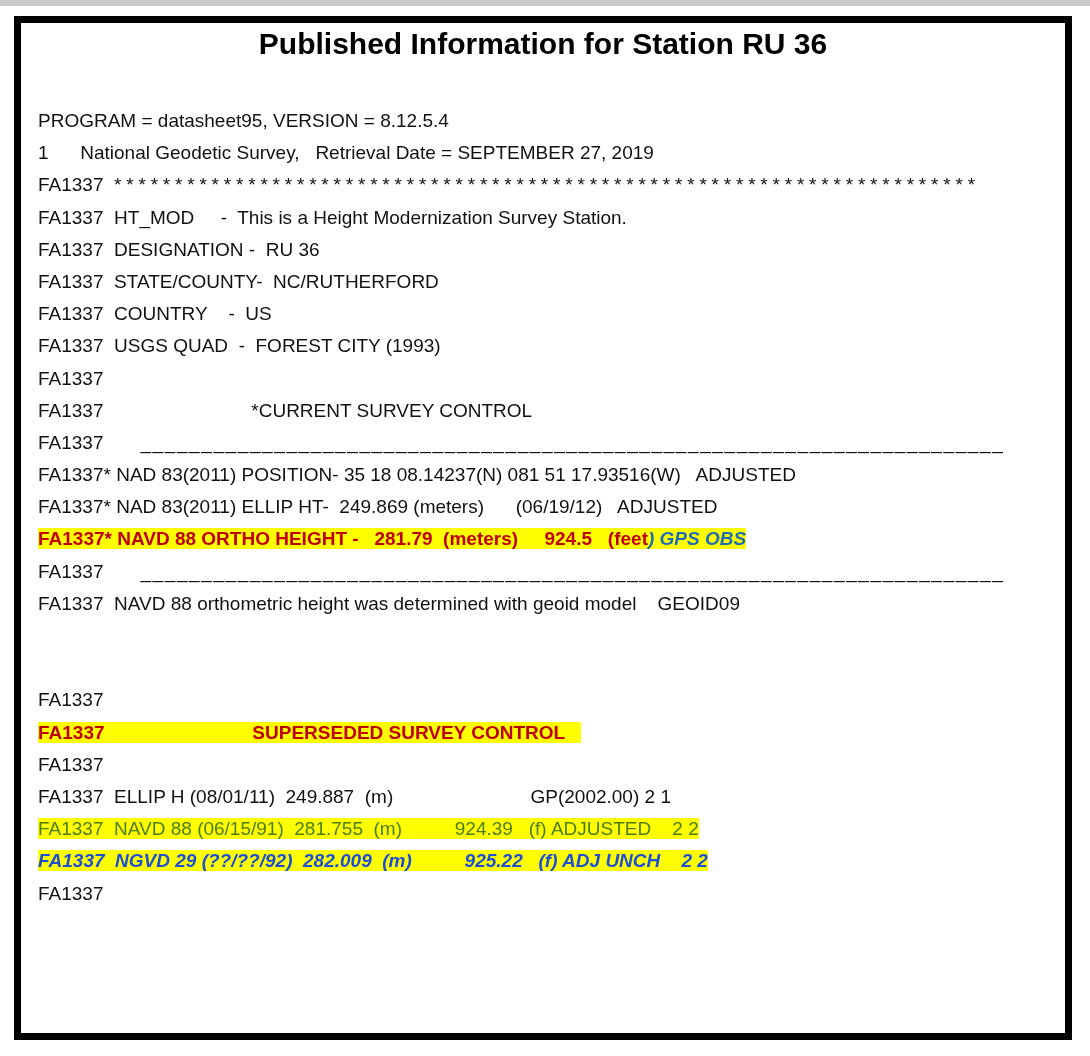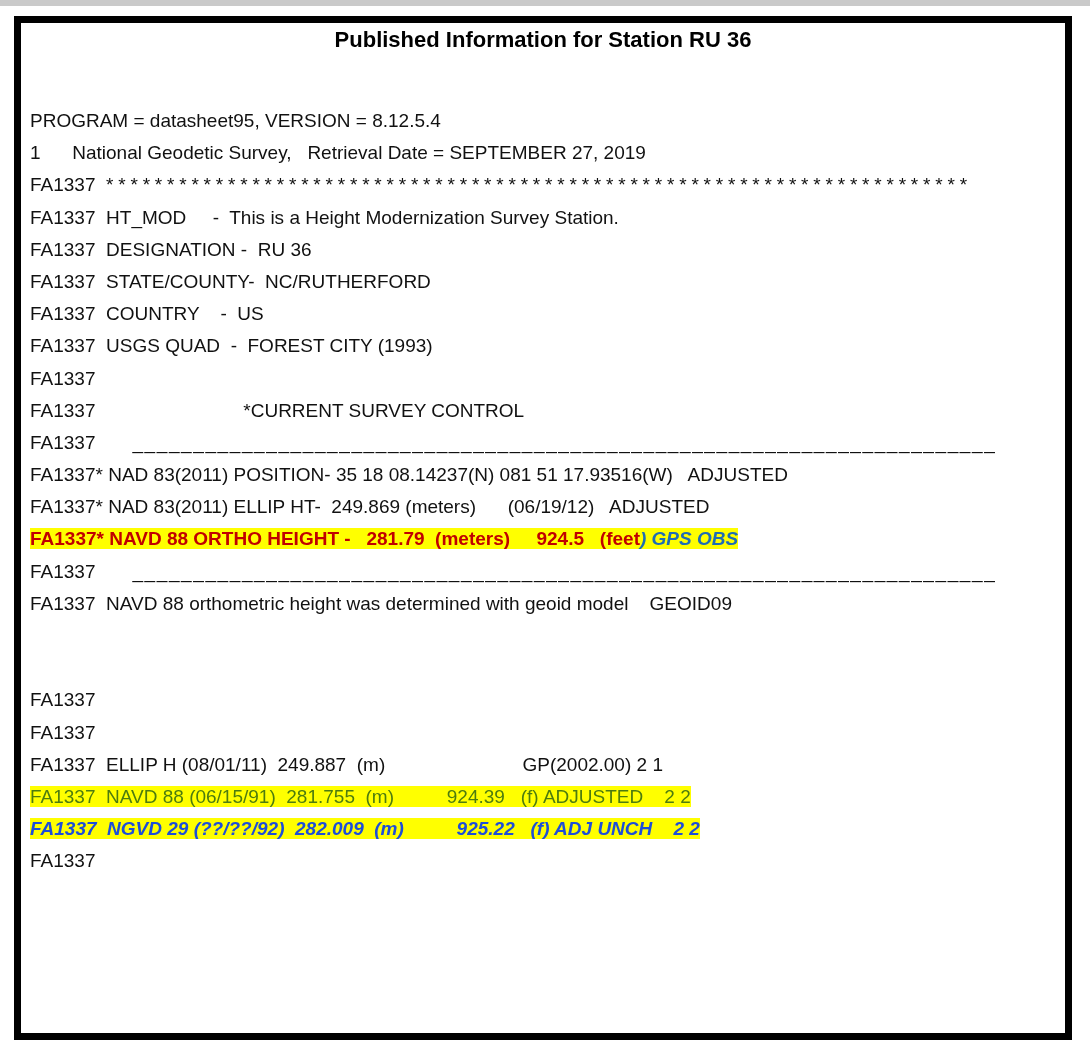--- a/index.html
+++ b/index.html
@@ -18,34 +18,35 @@
   .frame{
     position:absolute;left:14px;top:16px;
     width:1058px;height:1024px;
     border:7px solid #000;
     box-sizing:border-box;
     background:#fff;
   }
   .title{
     margin:4px 0 8px 0;
     text-align:center;
-    font-size:22px;
+    font-size:30px;
     font-weight:bold;
     color:#000;
   }
   .sheet{
     position:absolute;
     left:9px;top:82px;right:0;
     font-size:19px;
     color:#111;
   }
   .line{
     height:32.2px;
     line-height:32.2px;
     white-space:pre;
+    margin-left:8px;
   }
   .hl{background:#FFFF00;}
   .c-darkred{color:#C00000;font-weight:bold;}
   .c-red{color:#4d7c0f;font-weight:normal;}
   .c-blue{color:#1d4ed8;font-weight:bold;font-style:italic;}
   .gps-obs{
     color:#1E6CB5;
     font-weight:bold;
     font-style:italic;
     cursor:pointer;
@@ -74,19 +75,20 @@
     <div class="line"><span>FA1337                            *CURRENT SURVEY CONTROL</span></div>
     <div class="line"><span>FA1337       </span><span class="seg-uline">_______________________________________________________________________</span></div>
     <div class="line"><span>FA1337* NAD 83(2011) POSITION- 35 18 08.14237(N) 081 51 17.93516(W)   ADJUSTED</span></div>
     <div class="line"><span>FA1337* NAD 83(2011) ELLIP HT-  249.869 (meters)      (06/19/12)   ADJUSTED</span></div>
     <div class="line"><span class="hl"><span class="c-darkred">FA1337* NAVD 88 ORTHO HEIGHT -   281.79  (meters)     924.5   (feet</span><span class="gps-obs">) GPS OBS</span></span></div>
     <div class="line"><span>FA1337       </span><span class="seg-uline">_______________________________________________________________________</span></div>
     <div class="line"><span>FA1337  NAVD 88 orthometric height was determined with geoid model    GEOID09</span></div>
     <div class="line"><span></span></div>
     <div class="line"><span></span></div>
     <div class="line"><span>FA1337</span></div>
+    <div class="line"><span class="hl c-darkred">FA1337                            SUPERSEDED SURVEY CONTROL   </span></div>
     <div class="line"><span>FA1337</span></div>
     <div class="line"><span>FA1337  ELLIP H (08/01/11)  249.887  (m)                          GP(2002.00) 2 1</span></div>
     <div class="line"><span class="hl c-red">FA1337  NAVD 88 (06/15/91)  281.755  (m)          924.39   (f) ADJUSTED    2 2</span></div>
     <div class="line"><span class="hl c-blue">FA1337  NGVD 29 (??/??/92)  282.009  (m)          925.22   (f) ADJ UNCH    2 2</span></div>
     <div class="line"><span>FA1337</span></div>
   </div>
 </div>
 
 </body></html>

